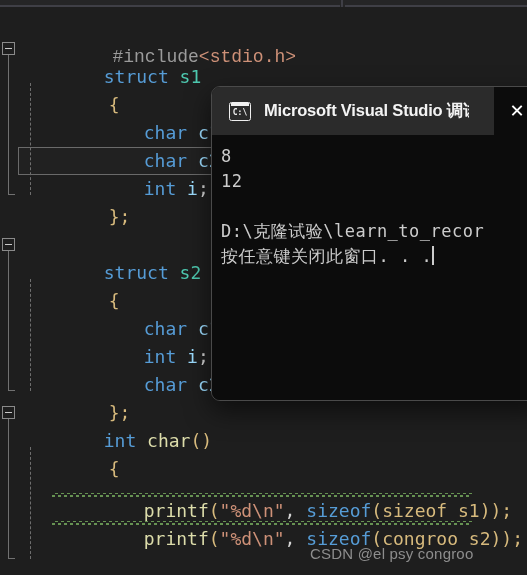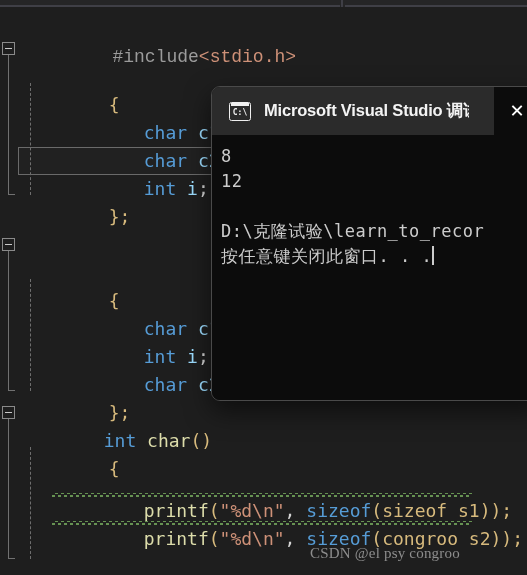--- a/index.html
+++ b/index.html
@@ -222,21 +222,21 @@
     background: #cccccc;
     vertical-align: -3px;
   }
 
   
   .watermark {
     position: absolute;
     left: 310px; top: 545px;
     color: #8d8d8d;
     font-size: 15px;
-    font-family: Liberation Serif, serif;
+    font-family: Liberation Sans, sans-serif;
     white-space: nowrap;
     letter-spacing: 0.2px;
   }
 </style>
 </head>
 <body>
 
 <div id="screen">
 
   <div class="tab-strip">
@@ -266,20 +266,25 @@
 
     <div class="squiggle" style="left:52px; top:486px; width:420px;"></div>
     <div class="squiggle" style="left:52px; top:514px; width:420px;"></div>
 
     <div class="code-line" style="top:8px;font-family:Liberation Mono, monospace;">
       <span class="code-text" style="left:26px;">
         <span class="t-pre">#include</span><span class="t-str">&lt;stdio.h&gt;</span>
       </span>
     </div>
 
+    <div class="code-line" style="top:28px;">
+      <span class="code-text" style="left:17px;">
+        <span class="t-kw">struct</span><span class="t-plain"> </span><span class="t-type">s1</span>
+      </span>
+    </div>
 
     <div class="code-line" style="top:56px;">
       <span class="code-text" style="left:22px;">
         <span class="t-brace">{</span>
       </span>
     </div>
 
     <div class="code-line" style="top:84px;">
       <span class="code-text" style="left:57px;">
         <span class="t-kw">char</span><span class="t-plain"> </span><span class="t-id">c1</span><span class="t-punct">;</span>
@@ -299,20 +304,25 @@
     </div>
 
     <div class="code-line" style="top:168px;">
       <span class="code-text" style="left:22px;">
         <span class="t-brace">};</span>
       </span>
     </div>
 
     <div class="code-line" style="top:196px;"></div>
 
+    <div class="code-line" style="top:224px;">
+      <span class="code-text" style="left:17px;">
+        <span class="t-kw">struct</span><span class="t-plain"> </span><span class="t-type">s2</span>
+      </span>
+    </div>
 
     <div class="code-line" style="top:252px;">
       <span class="code-text" style="left:22px;">
         <span class="t-brace">{</span>
       </span>
     </div>
 
     <div class="code-line" style="top:280px;">
       <span class="code-text" style="left:57px;">
         <span class="t-kw">char</span><span class="t-plain"> </span><span class="t-id">c1</span><span class="t-punct">;</span>

